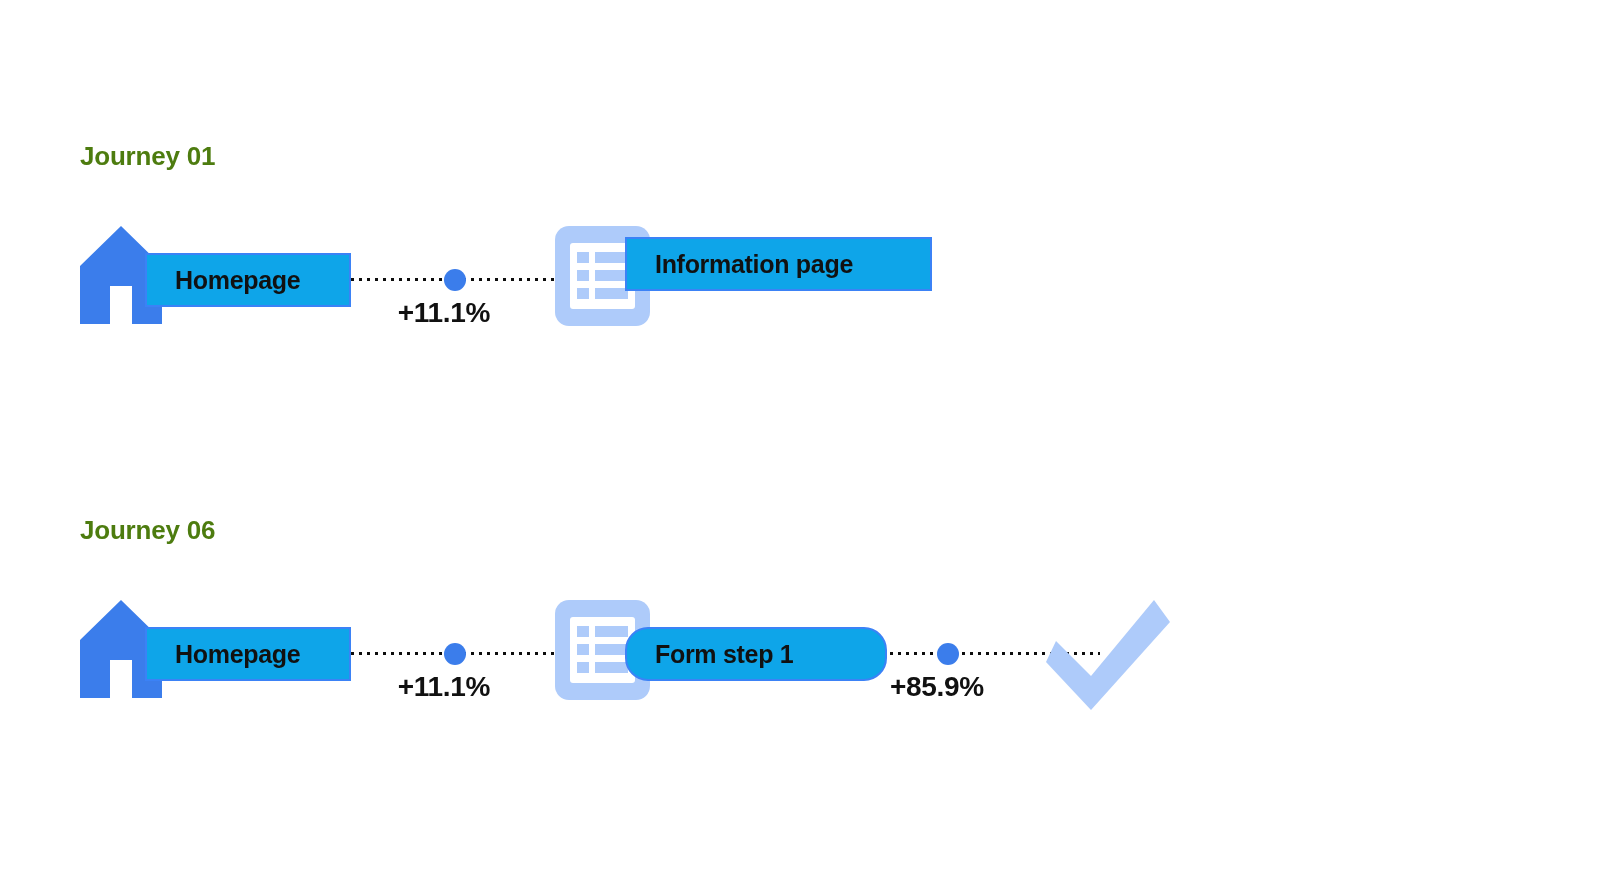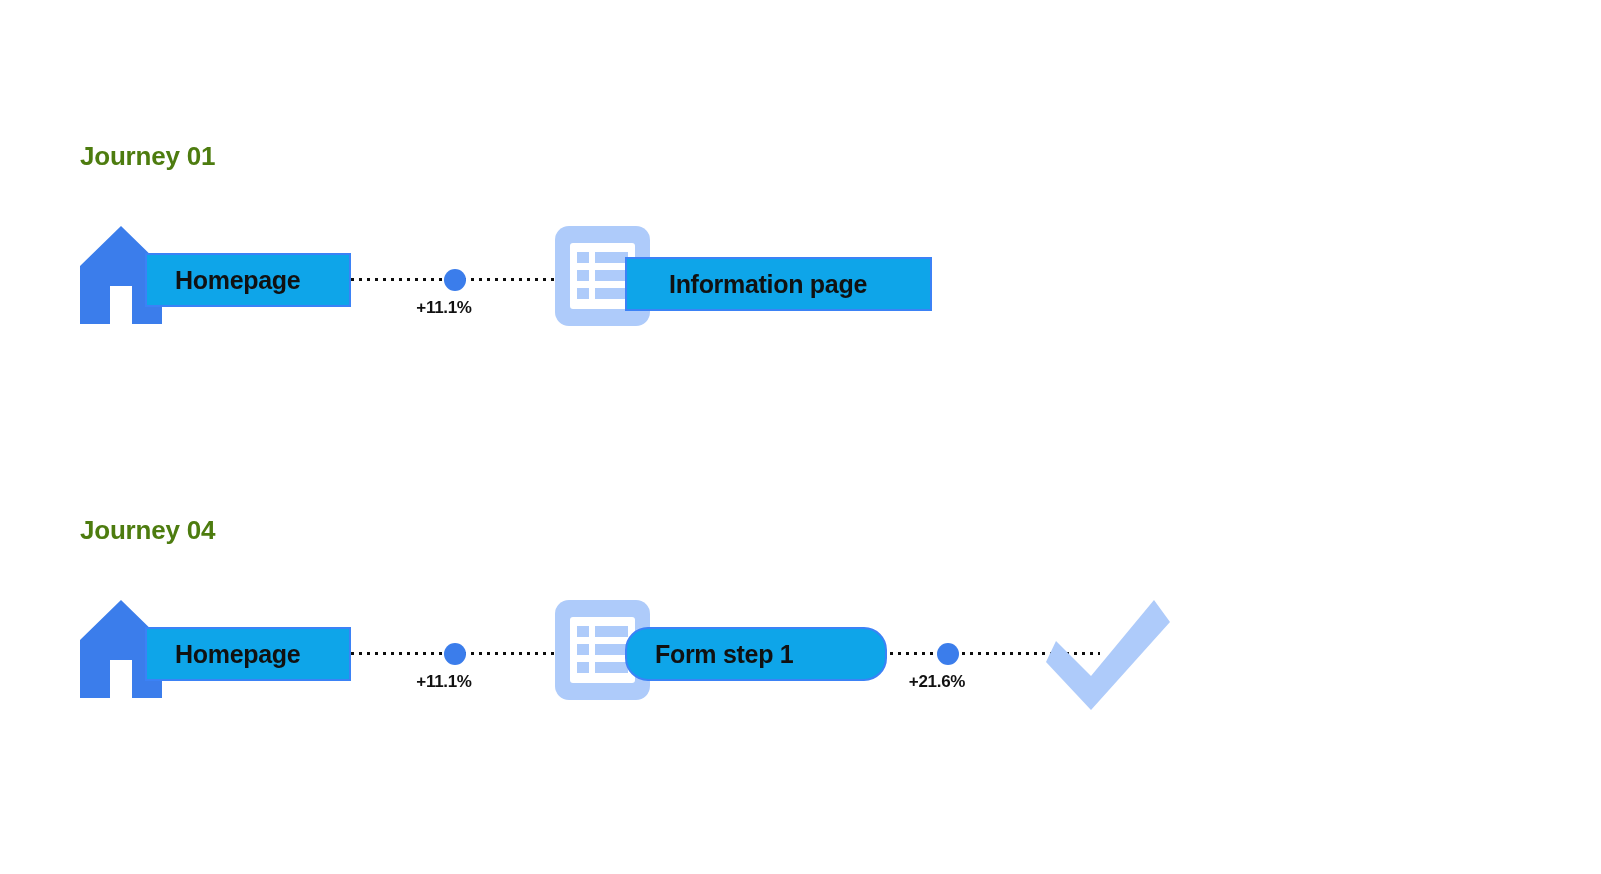--- a/index.html
+++ b/index.html
@@ -59,21 +59,21 @@
     border-radius: 50%;
     background: #3b7deb;
     left: 0;
     top: 0;
   }
   .metric-label {
     position: absolute;
     top: 30px;
     left: 50%;
     transform: translateX(-50%);
-    font-size: 17px;
+    font-size: 28px;
     font-weight: 700;
     color: #111111;
     white-space: nowrap;
     letter-spacing: -0.3px;
     line-height: 1;
   }
 
   
   .node-box {
     position: absolute;
@@ -136,30 +136,30 @@
           <rect x="15" y="17" width="65" height="66" rx="3" fill="#ffffff"></rect>
           <rect x="22" y="26" width="12" height="11" fill="#aecbfa"></rect>
           <rect x="40" y="26" width="33" height="11" fill="#aecbfa"></rect>
           <rect x="22" y="44" width="12" height="11" fill="#aecbfa"></rect>
           <rect x="40" y="44" width="33" height="11" fill="#aecbfa"></rect>
           <rect x="22" y="62" width="12" height="11" fill="#aecbfa"></rect>
           <rect x="40" y="62" width="33" height="11" fill="#aecbfa"></rect>
         </svg>
       </div>
 
-      <div class="node-box" style="left:625px; top:57px; width:307px; height:54px;padding-left:14px;">
+      <div class="node-box" style="left:625px; top:37px; width:307px; height:54px;">
         <span class="node-box-label">Information page</span>
       </div>
 
     </div>
   </div>
 
   <div>
 
-    <div class="journey-title" style="left:80px; top:517px;">Journey 04</div>
+    <div class="journey-title" style="left:80px; top:517px;">Journey 06</div>
 
     <div class="journey-row" style="top:574px;">
 
       <div class="connector" style="left:351px; top:78px; width:285px;"></div>
 
       <div class="connector" style="left:850px; top:78px; width:250px;"></div>
 
       <div class="node-icon" style="left:80px; top:26px;">
         <svg width="82" height="98" viewBox="0 0 82 98">
           <path d="M41 0 L82 40 L82 98 L52 98 L52 60 L30 60 L30 98 L0 98 L0 40 Z" fill="#3b7deb"></path>
@@ -187,21 +187,21 @@
           <rect x="40" y="62" width="33" height="11" fill="#aecbfa"></rect>
         </svg>
       </div>
 
       <div class="node-box" style="left:625px; top:53px; width:262px; height:54px;border-radius:23px;">
         <span class="node-box-label">Form step 1</span>
       </div>
 
       <div class="metric" style="left:937px; top:69px;">
         <span class="metric-dot"></span>
-        <span class="metric-label">+21.6%</span>
+        <span class="metric-label">+85.9%</span>
       </div>
 
       <div class="node-icon" style="left:1046px; top:20px;">
         <svg width="124" height="116" viewBox="0 0 124 116">
           <path d="M10 47 L45 82 L108 6 L124 28 L45 116 L0 68 Z" fill="#aecbfa"></path>
         </svg>
       </div>
 
 
     </div>

